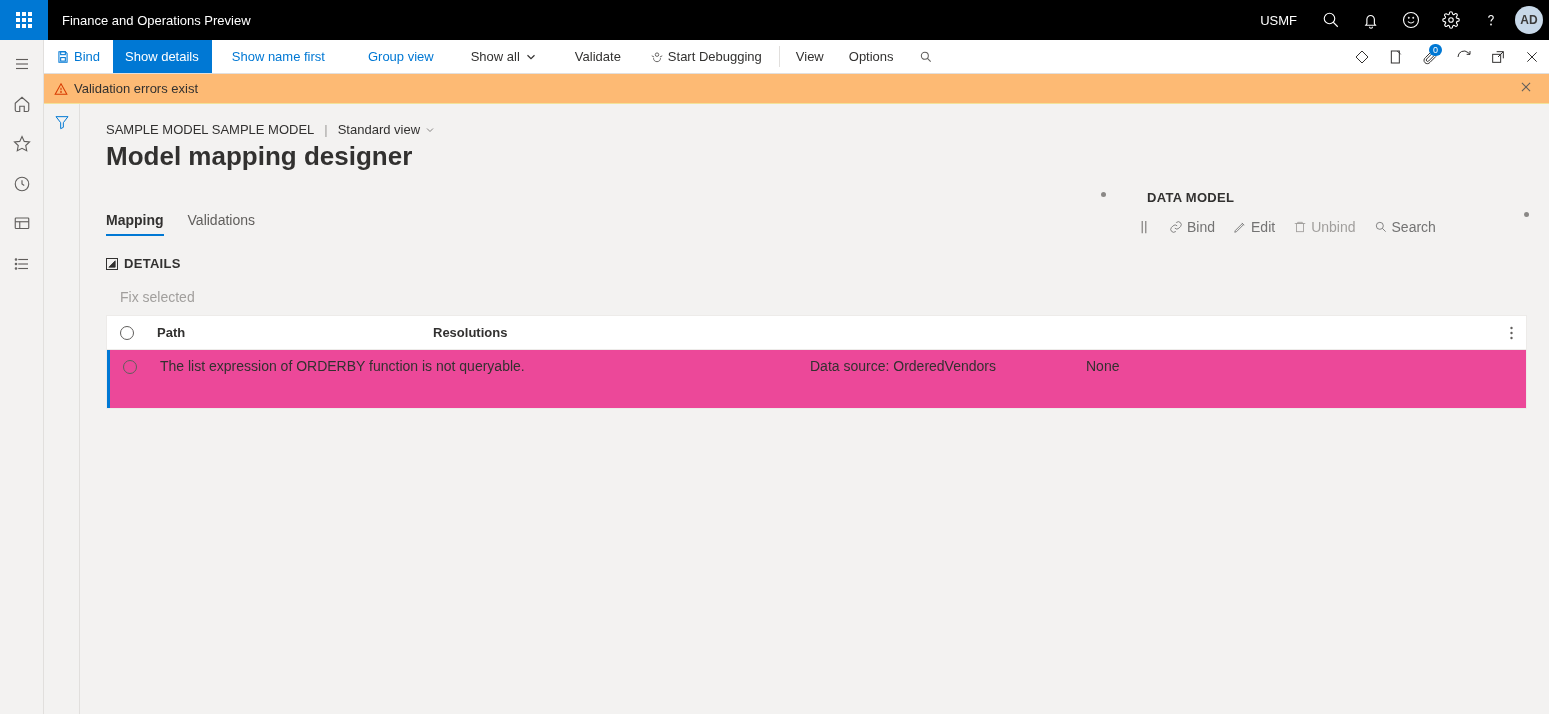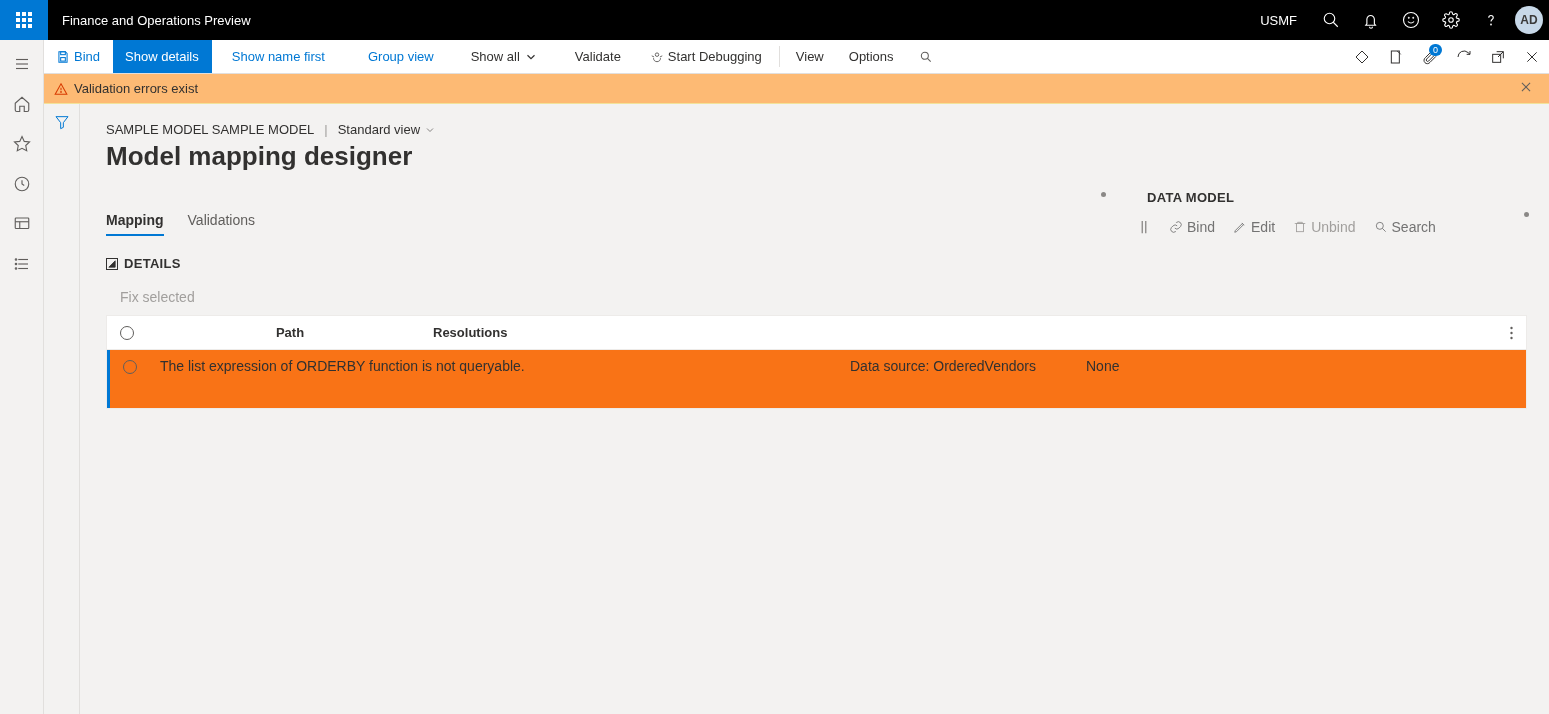--- a/index.html
+++ b/index.html
@@ -75,25 +75,25 @@
   .dm-actions { display:flex; gap:18px; margin-top:14px; font-size:14px; align-items:center;}
   .dm-actions .act { color:#737373; cursor:pointer; display:flex; align-items:center; gap:4px;}
   .dm-actions .act.disabled{ color:#a19f9d; cursor:default;}
   .dm-actions svg{ width:14px;height:14px; fill:none; stroke:currentColor; stroke-width:1.5;}
   .dm-grab { stroke:#8a8886 !important; }
 
   
   .grid { margin-top:6px; border:1px solid #edebe9; background:#fff; }
   .grid .ghead { display:flex; align-items:center; height:34px; font-size:13px; font-weight:600; border-bottom:1px solid #edebe9;}
   .grid .ghead .gh{ padding-left:10px;}
-  .grid .row { display:flex; align-items:flex-start; min-height:58px; font-size:14px; background:#f97316; border-left:3px solid #0078d4; padding-top:8px;}
+  .grid .row { display:flex; align-items:flex-start; min-height:58px; font-size:14px; background:#ec4899; border-left:3px solid #0078d4; padding-top:8px;}
   .gcol-sel{ width:40px; display:flex; justify-content:center; padding-top:2px;}
   .gcol-sel .radio{ width:14px;height:14px;border:1.5px solid #605e5c;border-radius:50%; }
   .gcol-desc{ flex:0 0 650px; padding-left:10px;}
-  .gcol-path{ flex:0 0 276px; padding-left:10px;text-align:center;}
+  .gcol-path{ flex:0 0 276px; padding-left:10px;}
   .gcol-res{ flex:1; padding-left:10px;}
   .gcol-menu{ width:30px; display:flex; justify-content:center; align-items:center; cursor:pointer;}
   .gcol-menu svg{width:3px;height:14px;}
   .ghead .gcol-sel{ align-items:center; padding-top:0;}
   .ghead .row-radio{ width:14px;height:14px;border:1.5px solid #605e5c;border-radius:50%;}
 
   svg.inline{vertical-align:middle;}
 </style>
 </head>
 <body>

